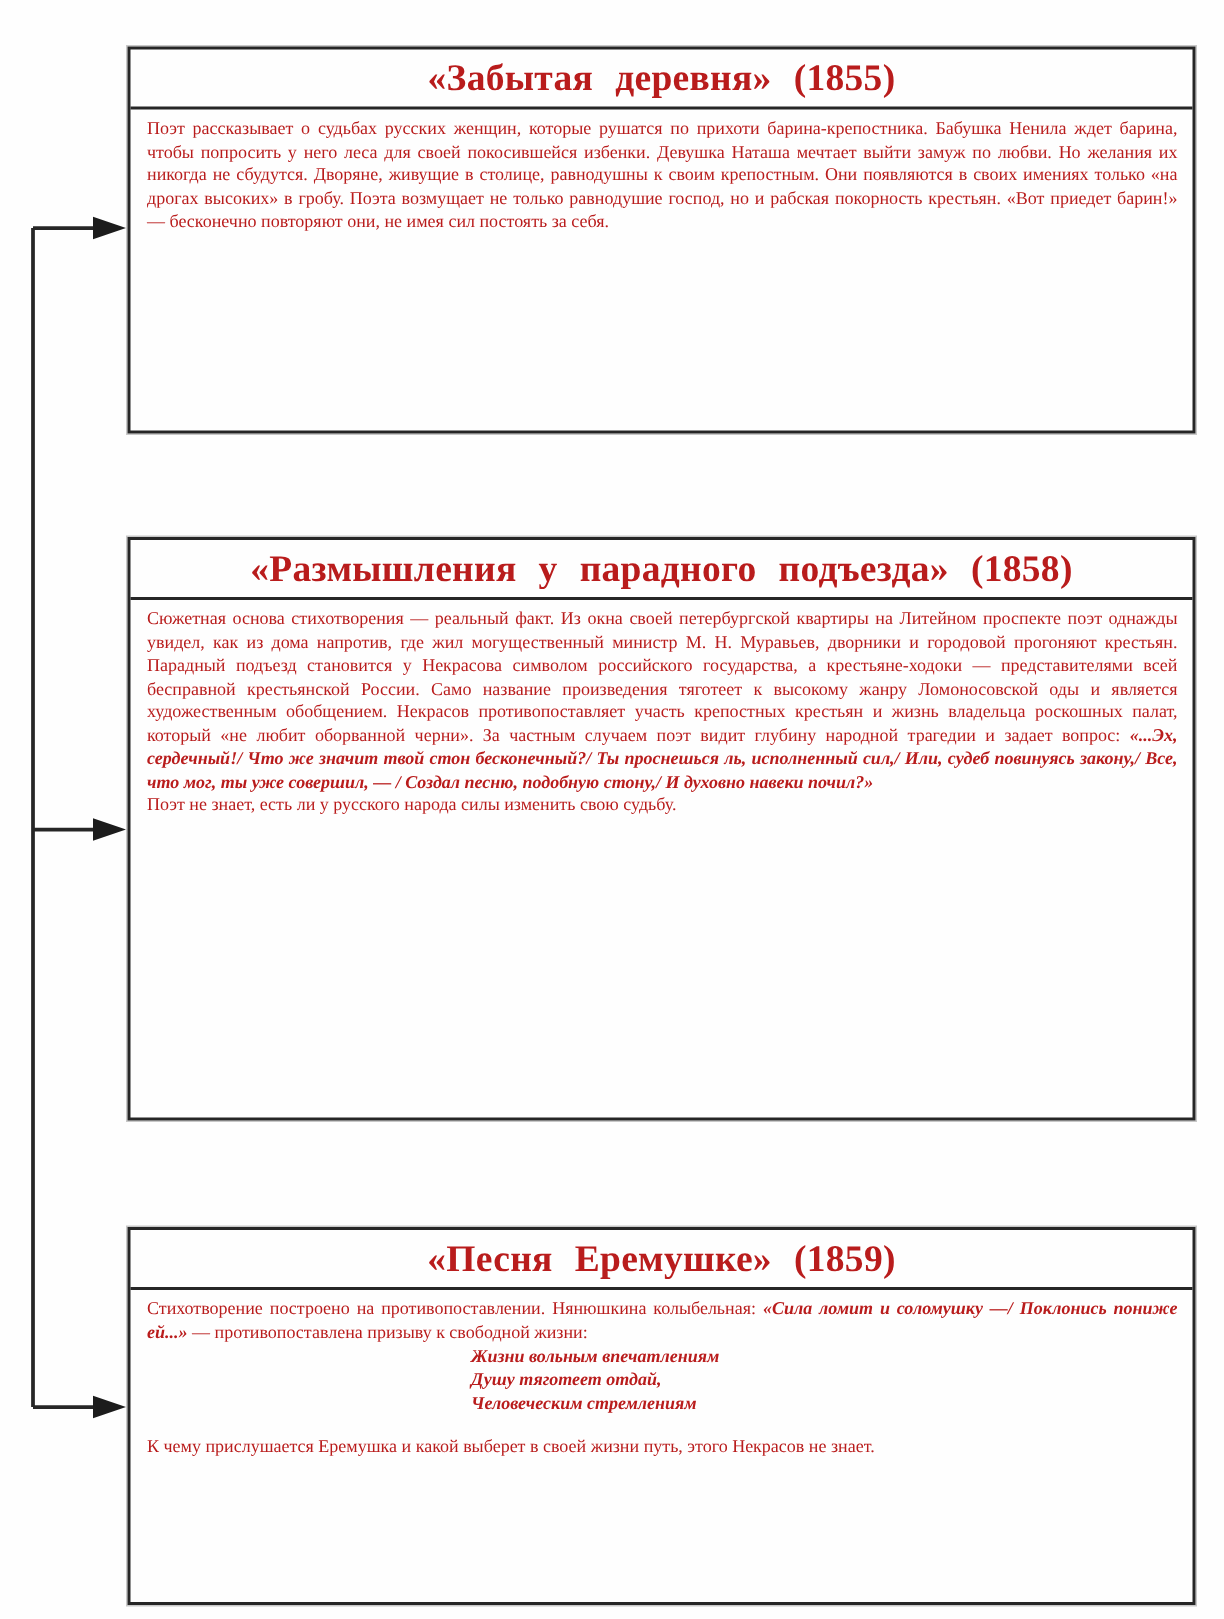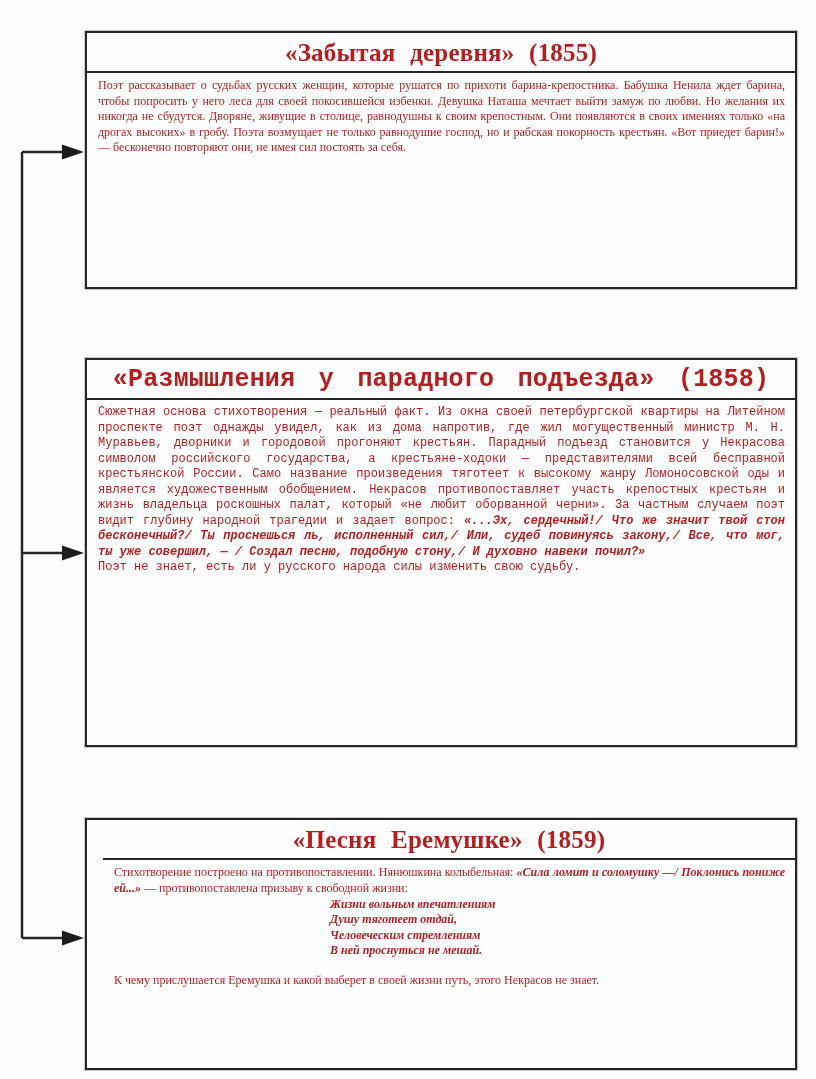--- a/index.html
+++ b/index.html
@@ -26,22 +26,22 @@
   .box {
     position: absolute;
     left: 85px;
     width: 712px;
     border: 2px solid #262626;
     background: #fefefe;
     box-sizing: border-box;
     box-shadow: 0 0 0 1px rgba(40,40,40,0.25);
   }
   .box-1 { top: 31px;  height: 258px; }
-  .box-2 { top: 358px; height: 389px; font-family: Liberation Mono, monospace; }
-  .box-3 { top: 818px; height: 252px; padding-left: 16px; }
+  .box-2 { top: 358px; height: 389px; }
+  .box-3 { top: 818px; height: 252px; }
 
   .box-title {
     border-bottom: 2px solid #262626;
     text-align: center;
     font-weight: bold;
     font-size: 25px;
     line-height: 1.0;
     padding: 7px 4px 6px 4px;
     word-spacing: 0.33em;
     letter-spacing: 0.2px;
@@ -106,19 +106,18 @@
   </section>
 
   <section class="box box-3">
     <header class="box-title">«Песня Еремушке» (1859)</header>
     <div class="box-body">
       <p><span>Стихотворение построено на противопоставлении. Нянюшкина колыбельная: </span><span class="q">«Сила ломит и соломушку —/ Поклонись пониже ей...»</span><span> — противопоставлена призыву к свободной жизни:</span></p>
       <div class="verse">
         <div>Жизни вольным впечатлениям</div>
         <div>Душу тяготеет отдай,</div>
         <div>Человеческим стремлениям</div>
-        <div>В ней проснуться не мешай.</div>
       </div>
       <p><span>К чему прислушается Еремушка и какой выберет в своей жизни путь, этого Некрасов не знает.</span></p>
     </div>
   </section>
 
 </div>
 
 </body></html>

